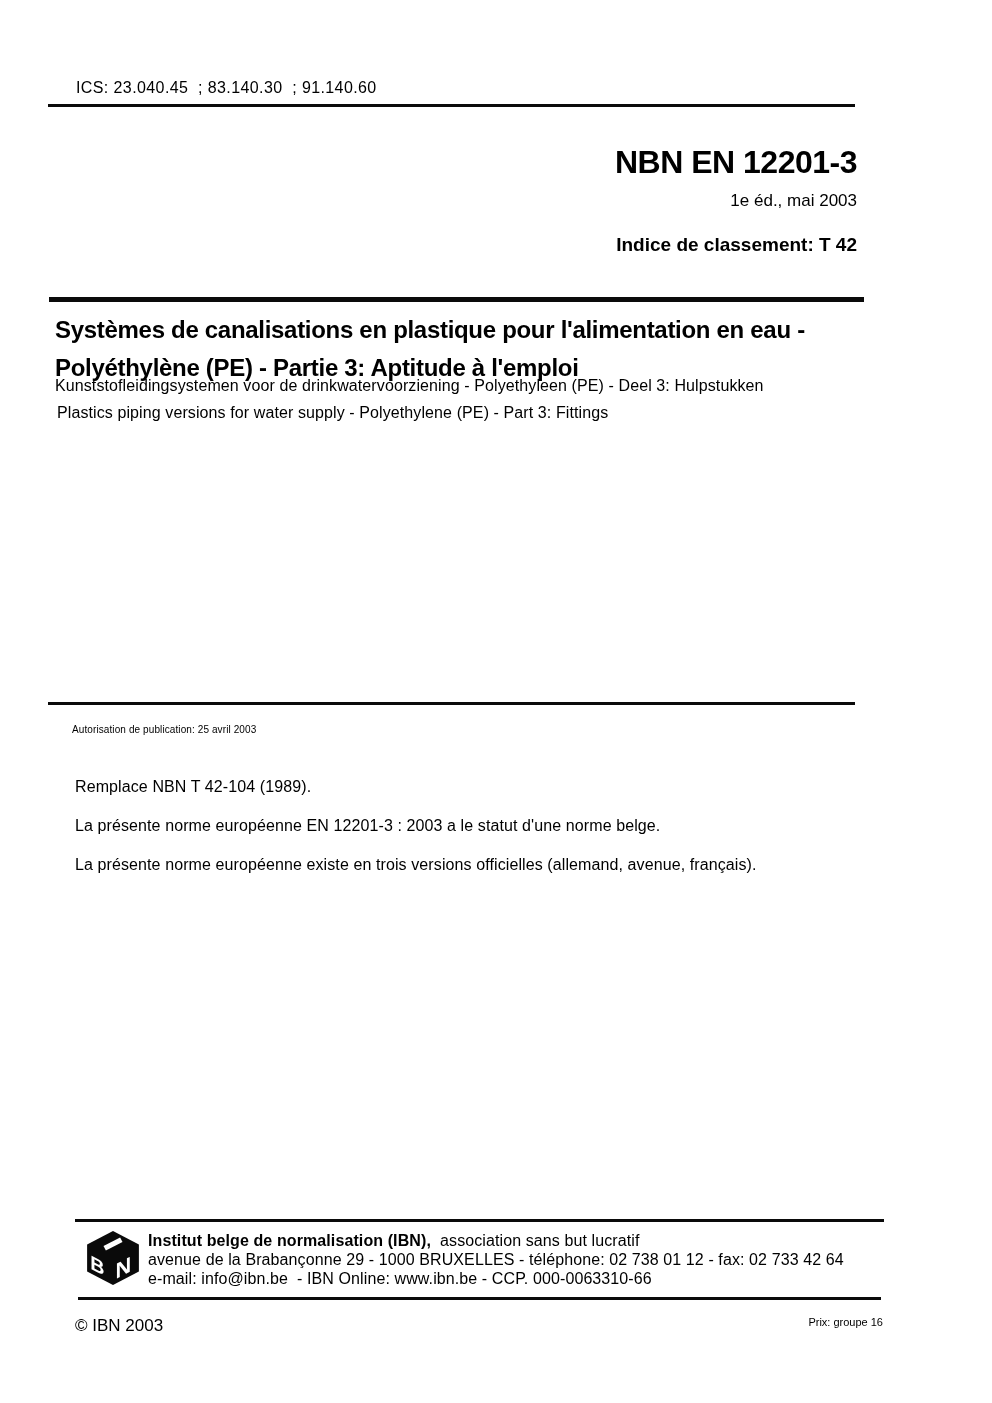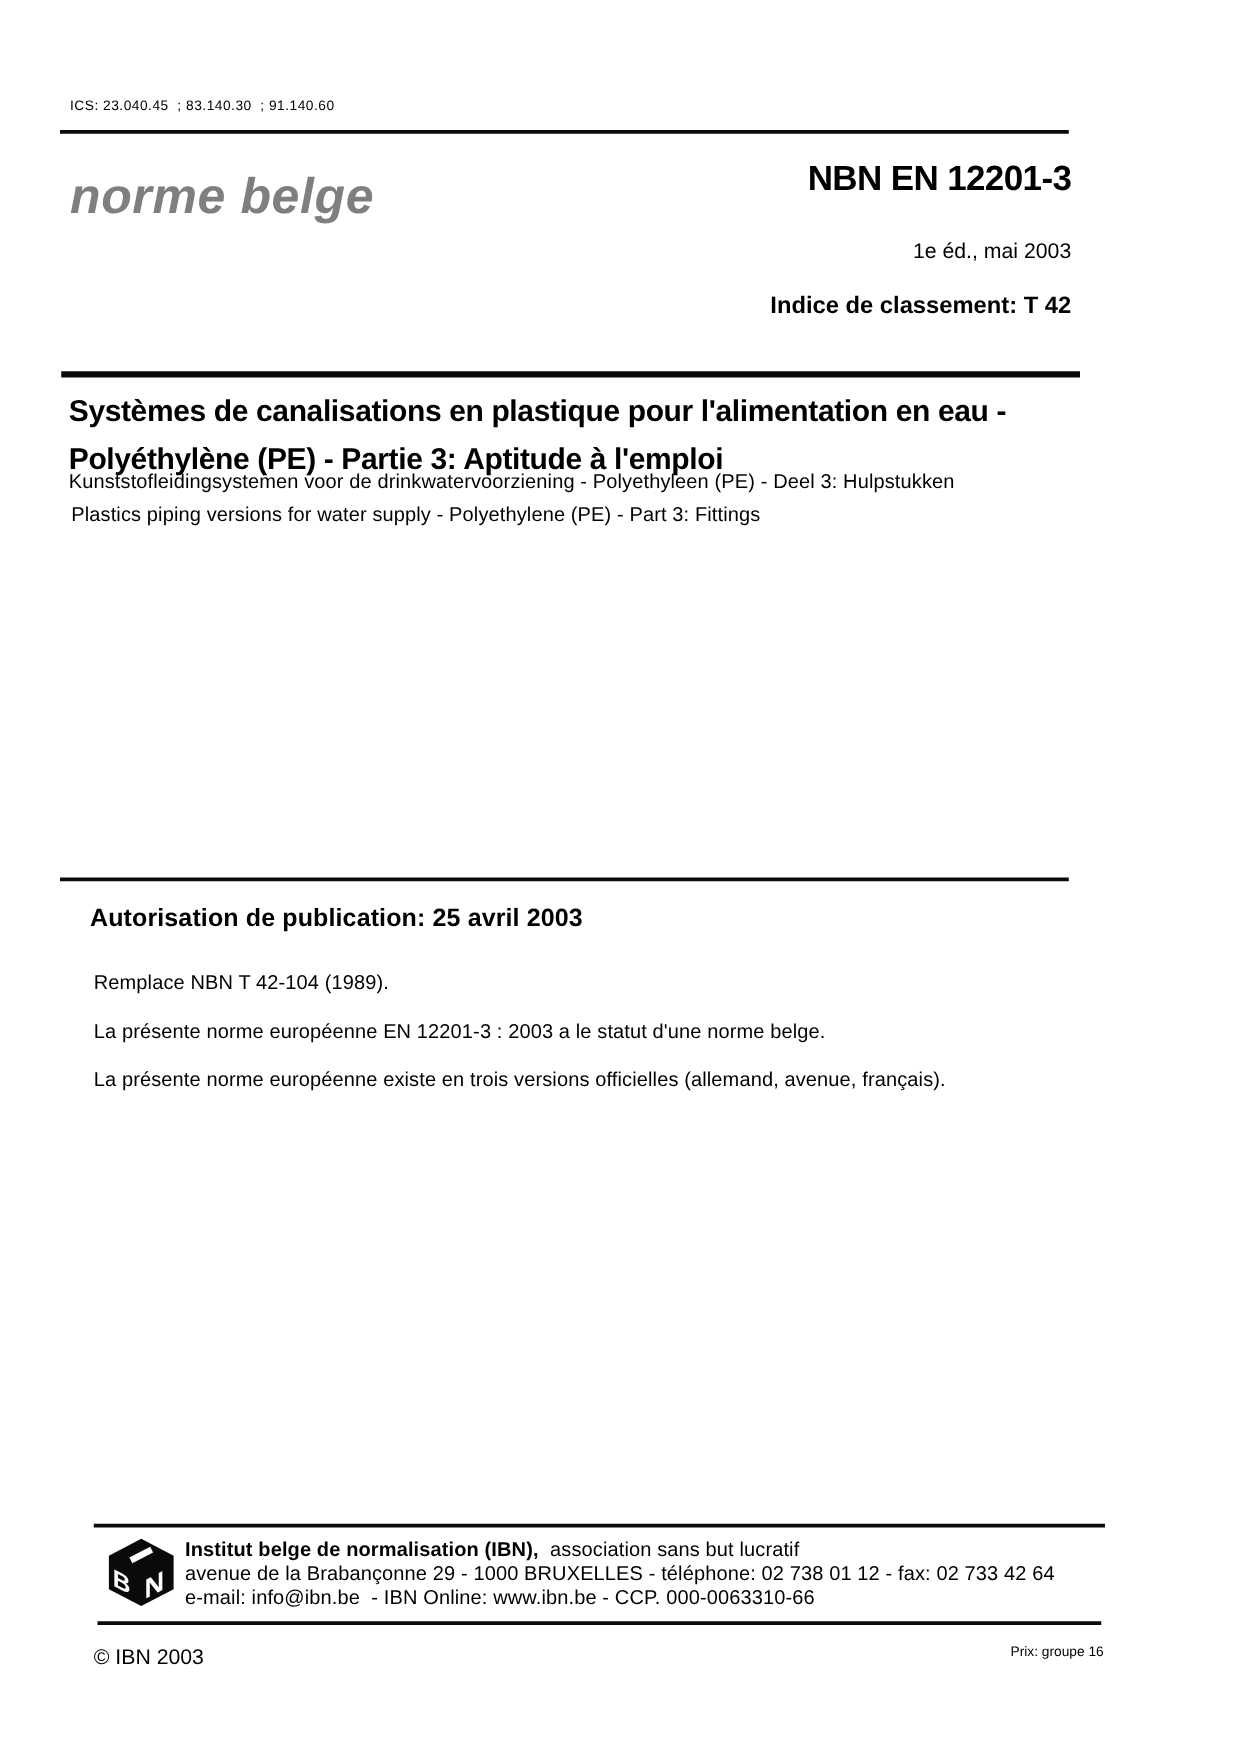--- a/index.html
+++ b/index.html
@@ -7,33 +7,33 @@
     position:relative;
     width:992px;height:1403px;
     background:#ffffff;
     font-family:"Liberation Sans","DejaVu Sans",sans-serif;
     color:#000000;
     overflow:hidden;
   }
   .abs{position:absolute;}
   .rule{position:absolute;background:#0a0a0a;}
   .ics{
-    left:56px;top:79px;
-    font-size:11px;letter-spacing:0.4px;
+    left:76px;top:79px;
+    font-size:16px;letter-spacing:0.4px;
     white-space:pre;
   }
   .logotype{
     left:56px;top:134px;
     font-size:40px;font-weight:bold;font-style:italic;
     line-height:46px;letter-spacing:0.5px;
     color:#7f7f7f;
   }
   .hdr-code{
-    right:135px;top:127px;
-    font-size:28px;font-weight:bold;letter-spacing:-0.5px;
+    right:135px;top:144px;
+    font-size:32px;font-weight:bold;letter-spacing:-0.5px;
     text-align:left;
   }
   .hdr-edition{
     right:135px;top:191px;
     font-size:17px;text-align:right;
   }
   .hdr-class{
     right:135px;top:234px;
     font-size:19px;font-weight:bold;
   }
@@ -46,21 +46,21 @@
   .title-nl{
     left:55px;top:377px;
     font-size:16px;letter-spacing:0.1px;
   }
   .title-en{
     left:57px;top:404px;
     font-size:16px;letter-spacing:0.1px;
   }
   .auth{
     left:72px;top:724px;
-    font-size:20px;font-weight:bold;letter-spacing:0.1px;
+    font-size:10px;font-weight:normal;letter-spacing:0.1px;
   }
   .note{
     position:absolute;left:75px;
     font-size:16px;letter-spacing:0.1px;
   }
   .pub-text{
     position:absolute;left:148px;top:1231px;
     font-size:16px;line-height:19px;letter-spacing:0.1px;
   }
   .pub-text b{font-weight:bold;margin-top:24px;}
@@ -77,21 +77,20 @@
 </head>
 <body>
 
 <div class="page">
 
   <div class="abs ics">ICS: 23.040.45  ; 83.140.30  ; 91.140.60</div>
 
   <div class="rule" style="left:48px;top:104px;width:807px;height:3px;"></div>
 
   <div class="abs logotype">
-    <div>norme belge</div>
   </div>
 
   <div class="abs hdr-code">NBN EN 12201-3</div>
   <div class="abs hdr-edition">1e éd., mai 2003</div>
   <div class="abs hdr-class">Indice de classement: T 42</div>
 
   <div class="rule" style="left:49px;top:297px;width:815px;height:5px;"></div>
 
   <div class="abs title-fr">Systèmes de canalisations en plastique pour l'alimentation en eau -
 Polyéthylène (PE) - Partie 3: Aptitude à l'emploi</div>

